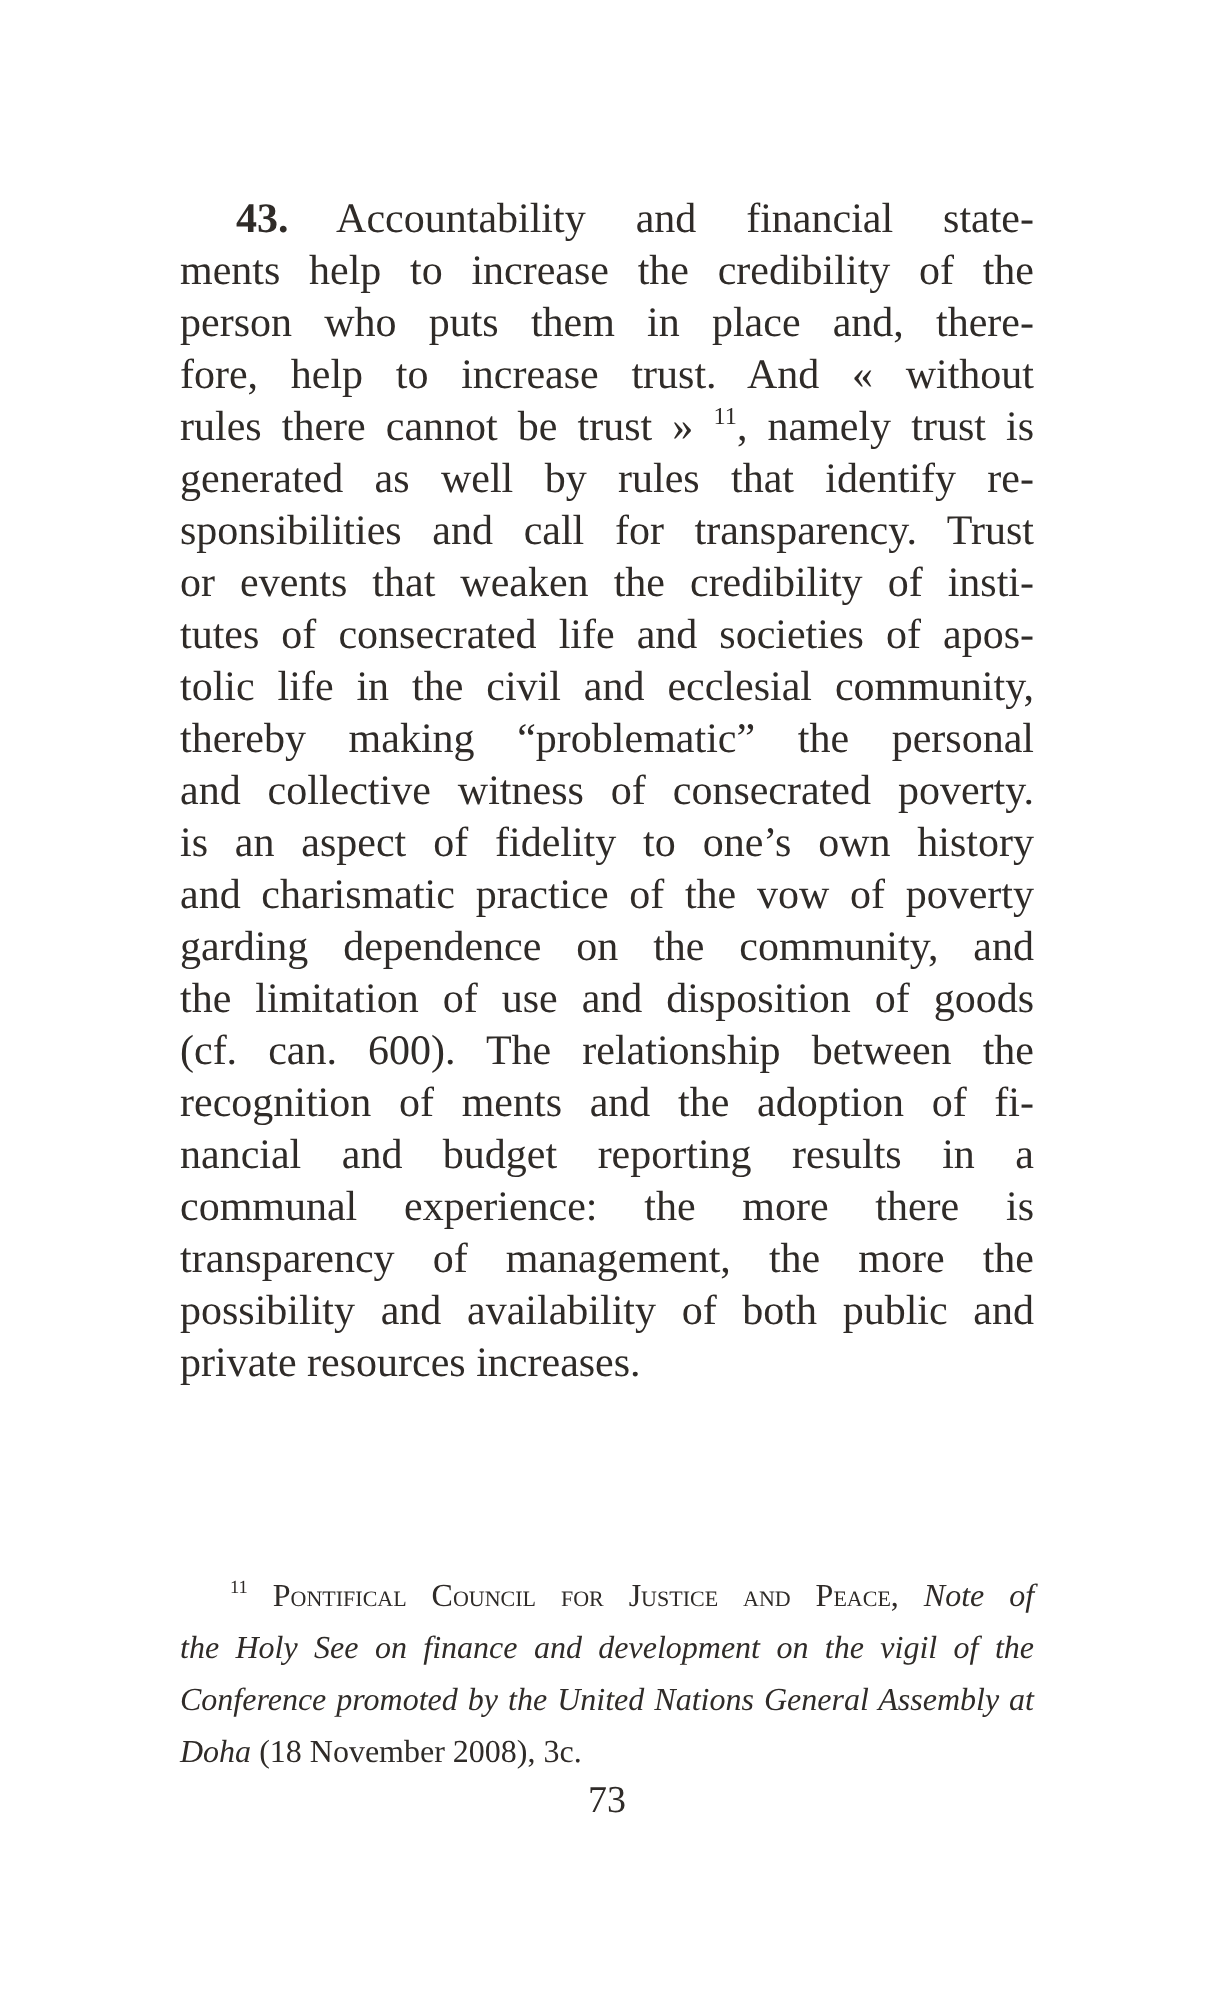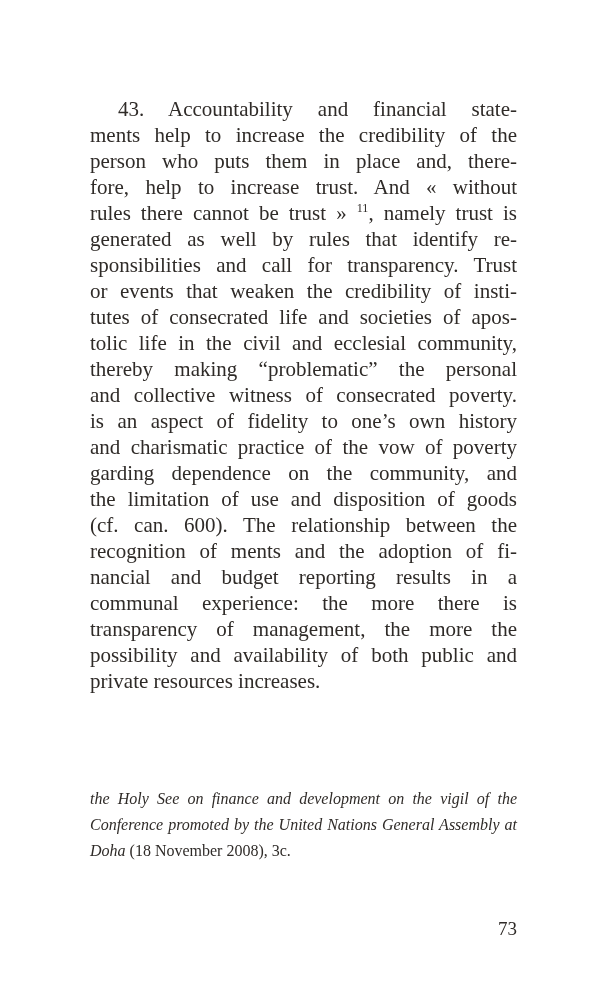--- a/index.html
+++ b/index.html
@@ -39,37 +39,36 @@
   }
   .line.last {
     text-align-last: left;
   }
   .body-text .line.indent {
     text-indent: 28px;
   }
   .footnote .line.indent {
     text-indent: 25px;
   }
-  .b  { font-weight: normal; }
+  .b  { font-weight: bold; }
   .i  { font-style: italic; }
   .sc { font-variant: small-caps; }
   .sup {
     font-size: 0.58em;
     vertical-align: super;
     line-height: 0;
   }
   .page-number {
     position: absolute;
     left: 90px;
     top: 888px;
     width: 427px;
-    text-align: right;
+    text-align: center;
     font-size: 19px;
     line-height: 26px;
-    margin-top: 28px;
   }
 </style>
 </head>
 <body>
 
 <div class="page">
   <div class="body-text">
       <div class="line indent"><span class="b">43.</span><span> Accountability and financial state-</span></div>
       <div class="line"><span>ments help to increase the credibility of the</span></div>
       <div class="line"><span>person who puts them in place and, there-</span></div>
@@ -89,19 +88,20 @@
       <div class="line"><span>(cf. can. 600). The relationship between the</span></div>
       <div class="line"><span>recognition of ments and the adoption of fi-</span></div>
       <div class="line"><span>nancial and budget reporting results in a</span></div>
       <div class="line"><span>communal experience: the more there is</span></div>
       <div class="line"><span>transparency of management, the more the</span></div>
       <div class="line"><span>possibility and availability of both public and</span></div>
       <div class="line last"><span>private resources increases.</span></div>
     </div>
 
   <div class="footnote">
+      <div class="line indent"><span class="sup">11</span><span> </span><span class="sc">Pontifical Council for Justice and Peace</span><span>, </span><span class="i">Note of</span></div>
       <div class="line"><span class="i">the Holy See on finance and development on the vigil of the</span></div>
       <div class="line"><span class="i">Conference promoted by the United Nations General Assembly at</span></div>
       <div class="line last"><span class="i">Doha</span><span> (18 November 2008), 3c.</span></div>
     </div>
 
   <div class="page-number">73</div>
 </div>
 
 </body></html>

